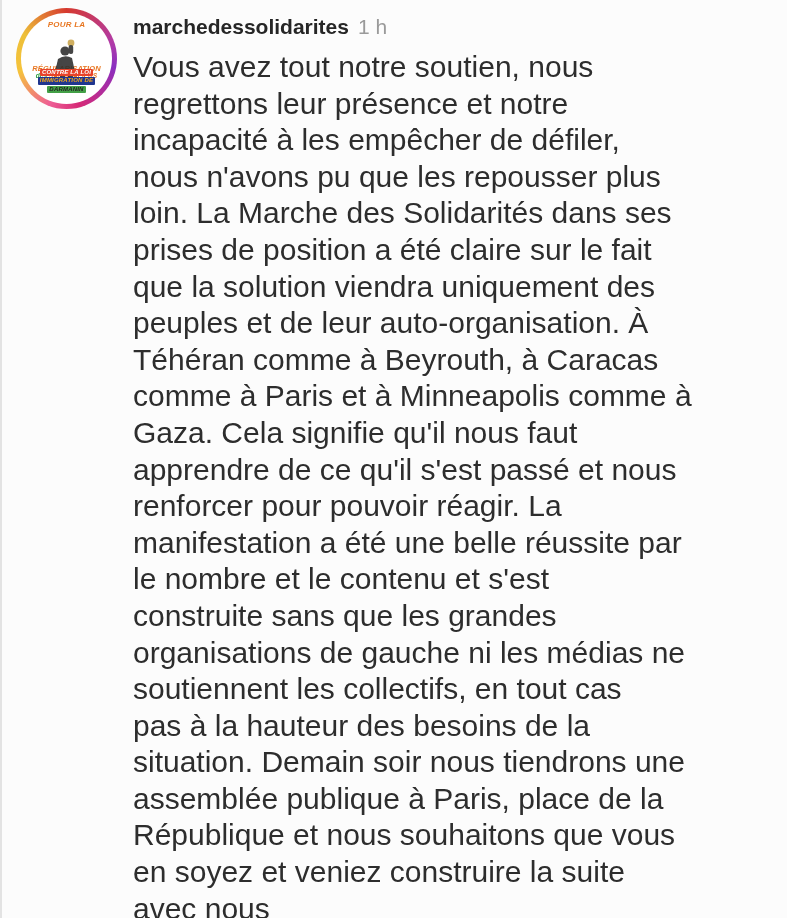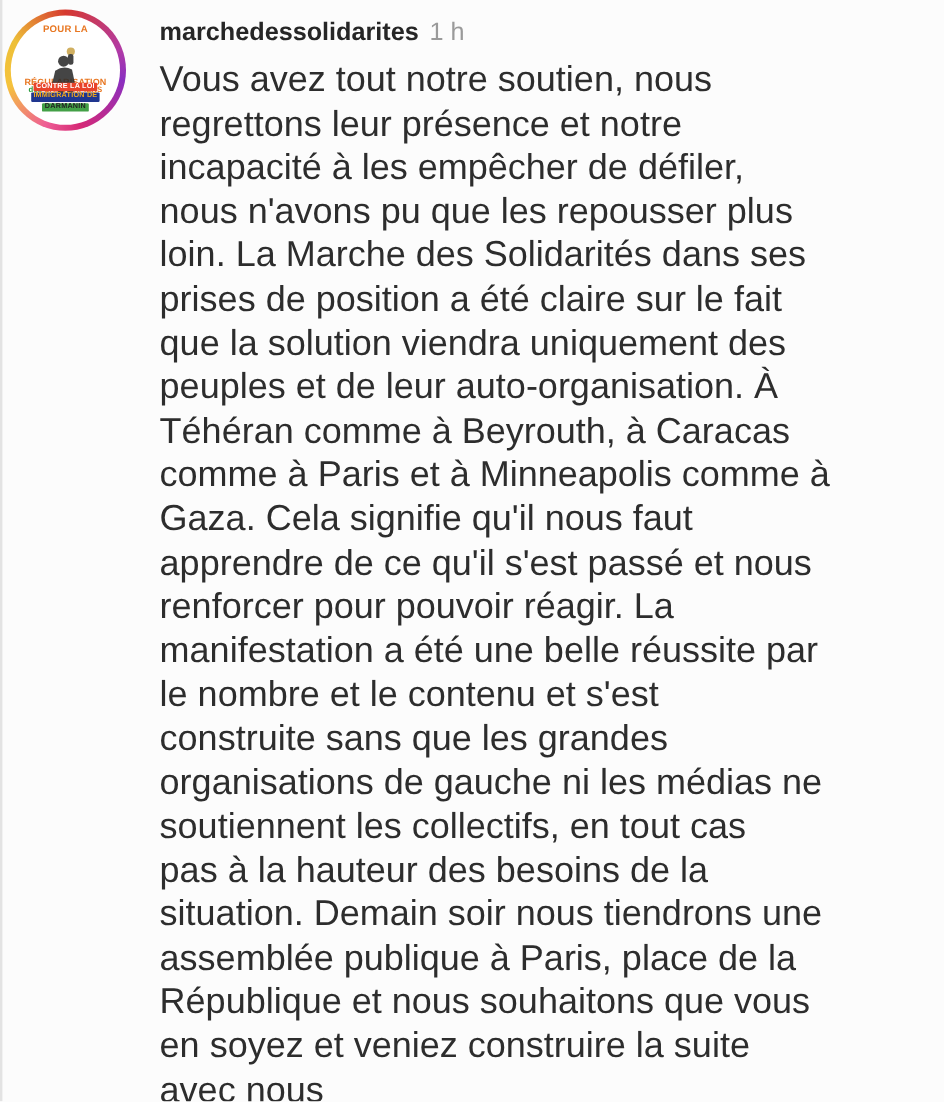--- a/index.html
+++ b/index.html
@@ -11,27 +11,27 @@
   .screen {
     position:relative; width:787px; height:918px;
     background:#fcfcfc; overflow:hidden;
   }
   .edge-line {
     position:absolute; left:0; top:0; width:2px; height:918px;
     background:#e3e3e3;
   }
   
   .avatar {
-    position:absolute; left:4px; top:8px;
+    position:absolute; left:16px; top:8px;
     width:101px; height:101px; border-radius:50%;
     background: conic-gradient(from 0deg,
       #d6392f 0deg, #b13aa6 70deg, #8a2fc0 100deg,
       #d62976 165deg, #ee5e95 200deg,
       #f5c33b 255deg, #edbf38 300deg, #d6392f 360deg);
-    padding:5px; cursor:pointer;
+    padding:5px; cursor:pointer;font-style:italic;
   }
   .avatar-inner {
     width:100%; height:100%; border-radius:50%;
     background:#fff; position:relative; overflow:hidden;
   }
   .badge-top {
     position:absolute; top:8px; left:0; right:0;
     text-align:center; font-weight:bold; color:#e87722;
     line-height:1.05;
   }

